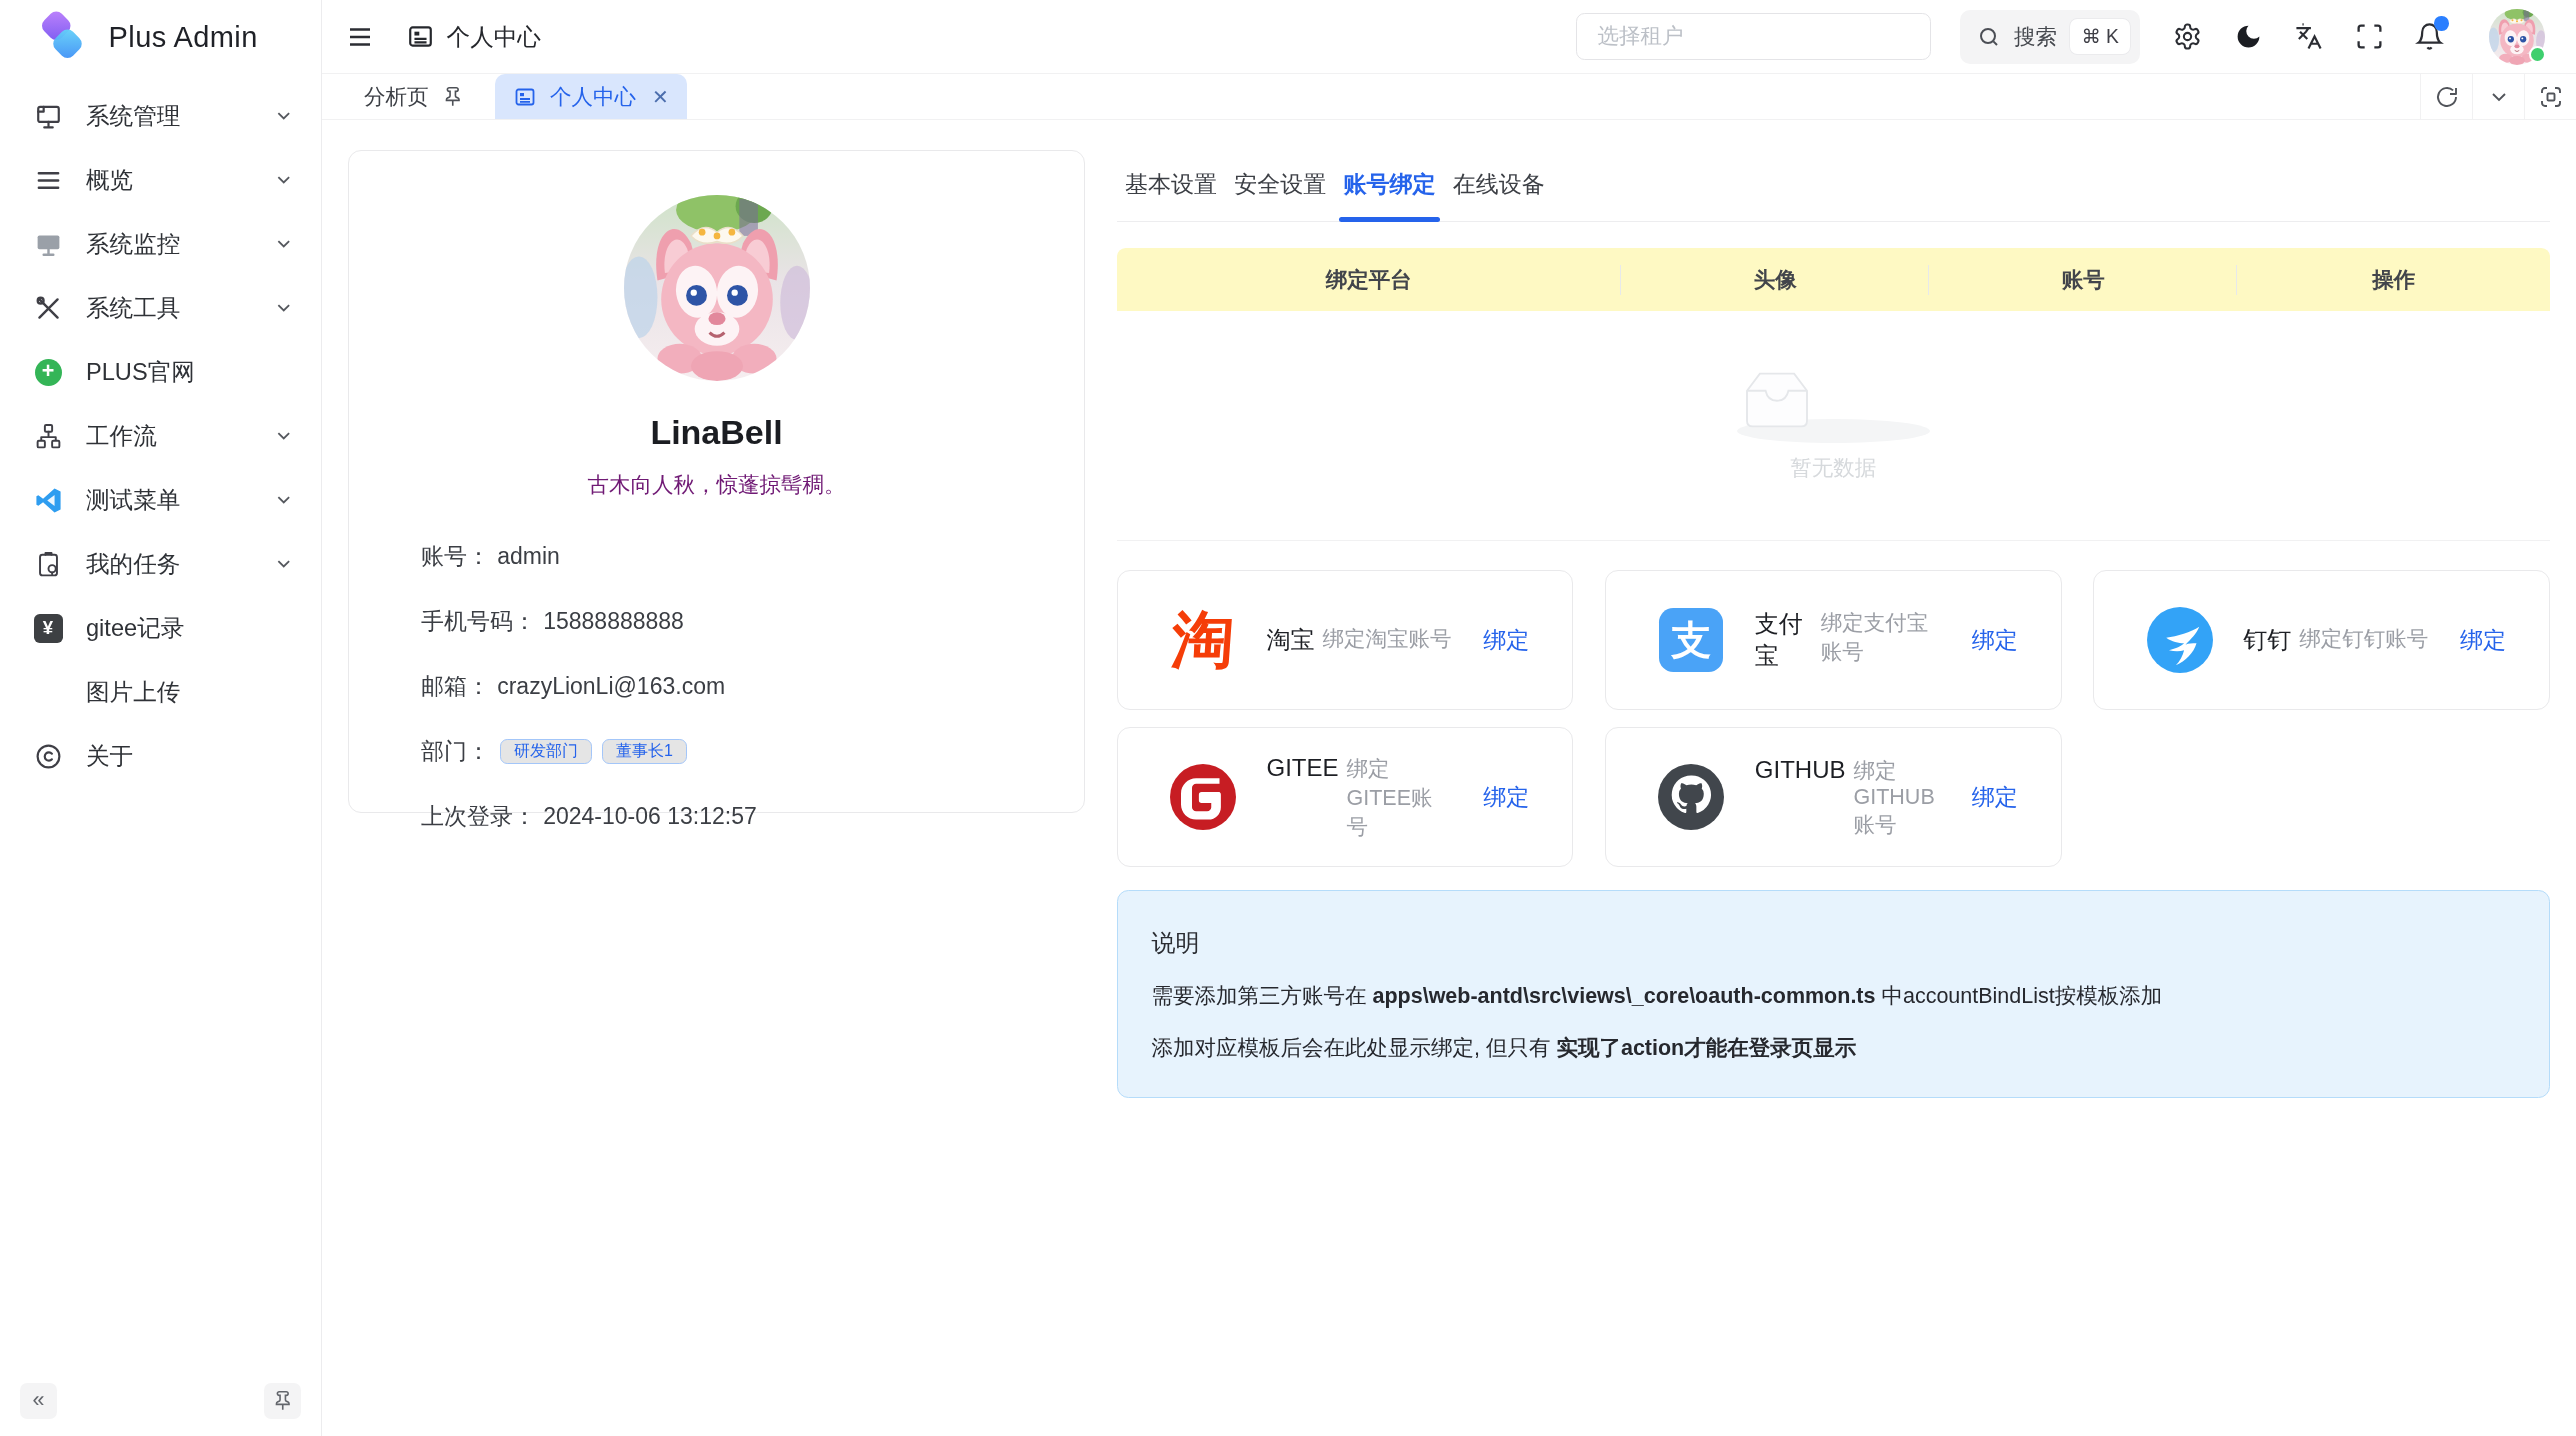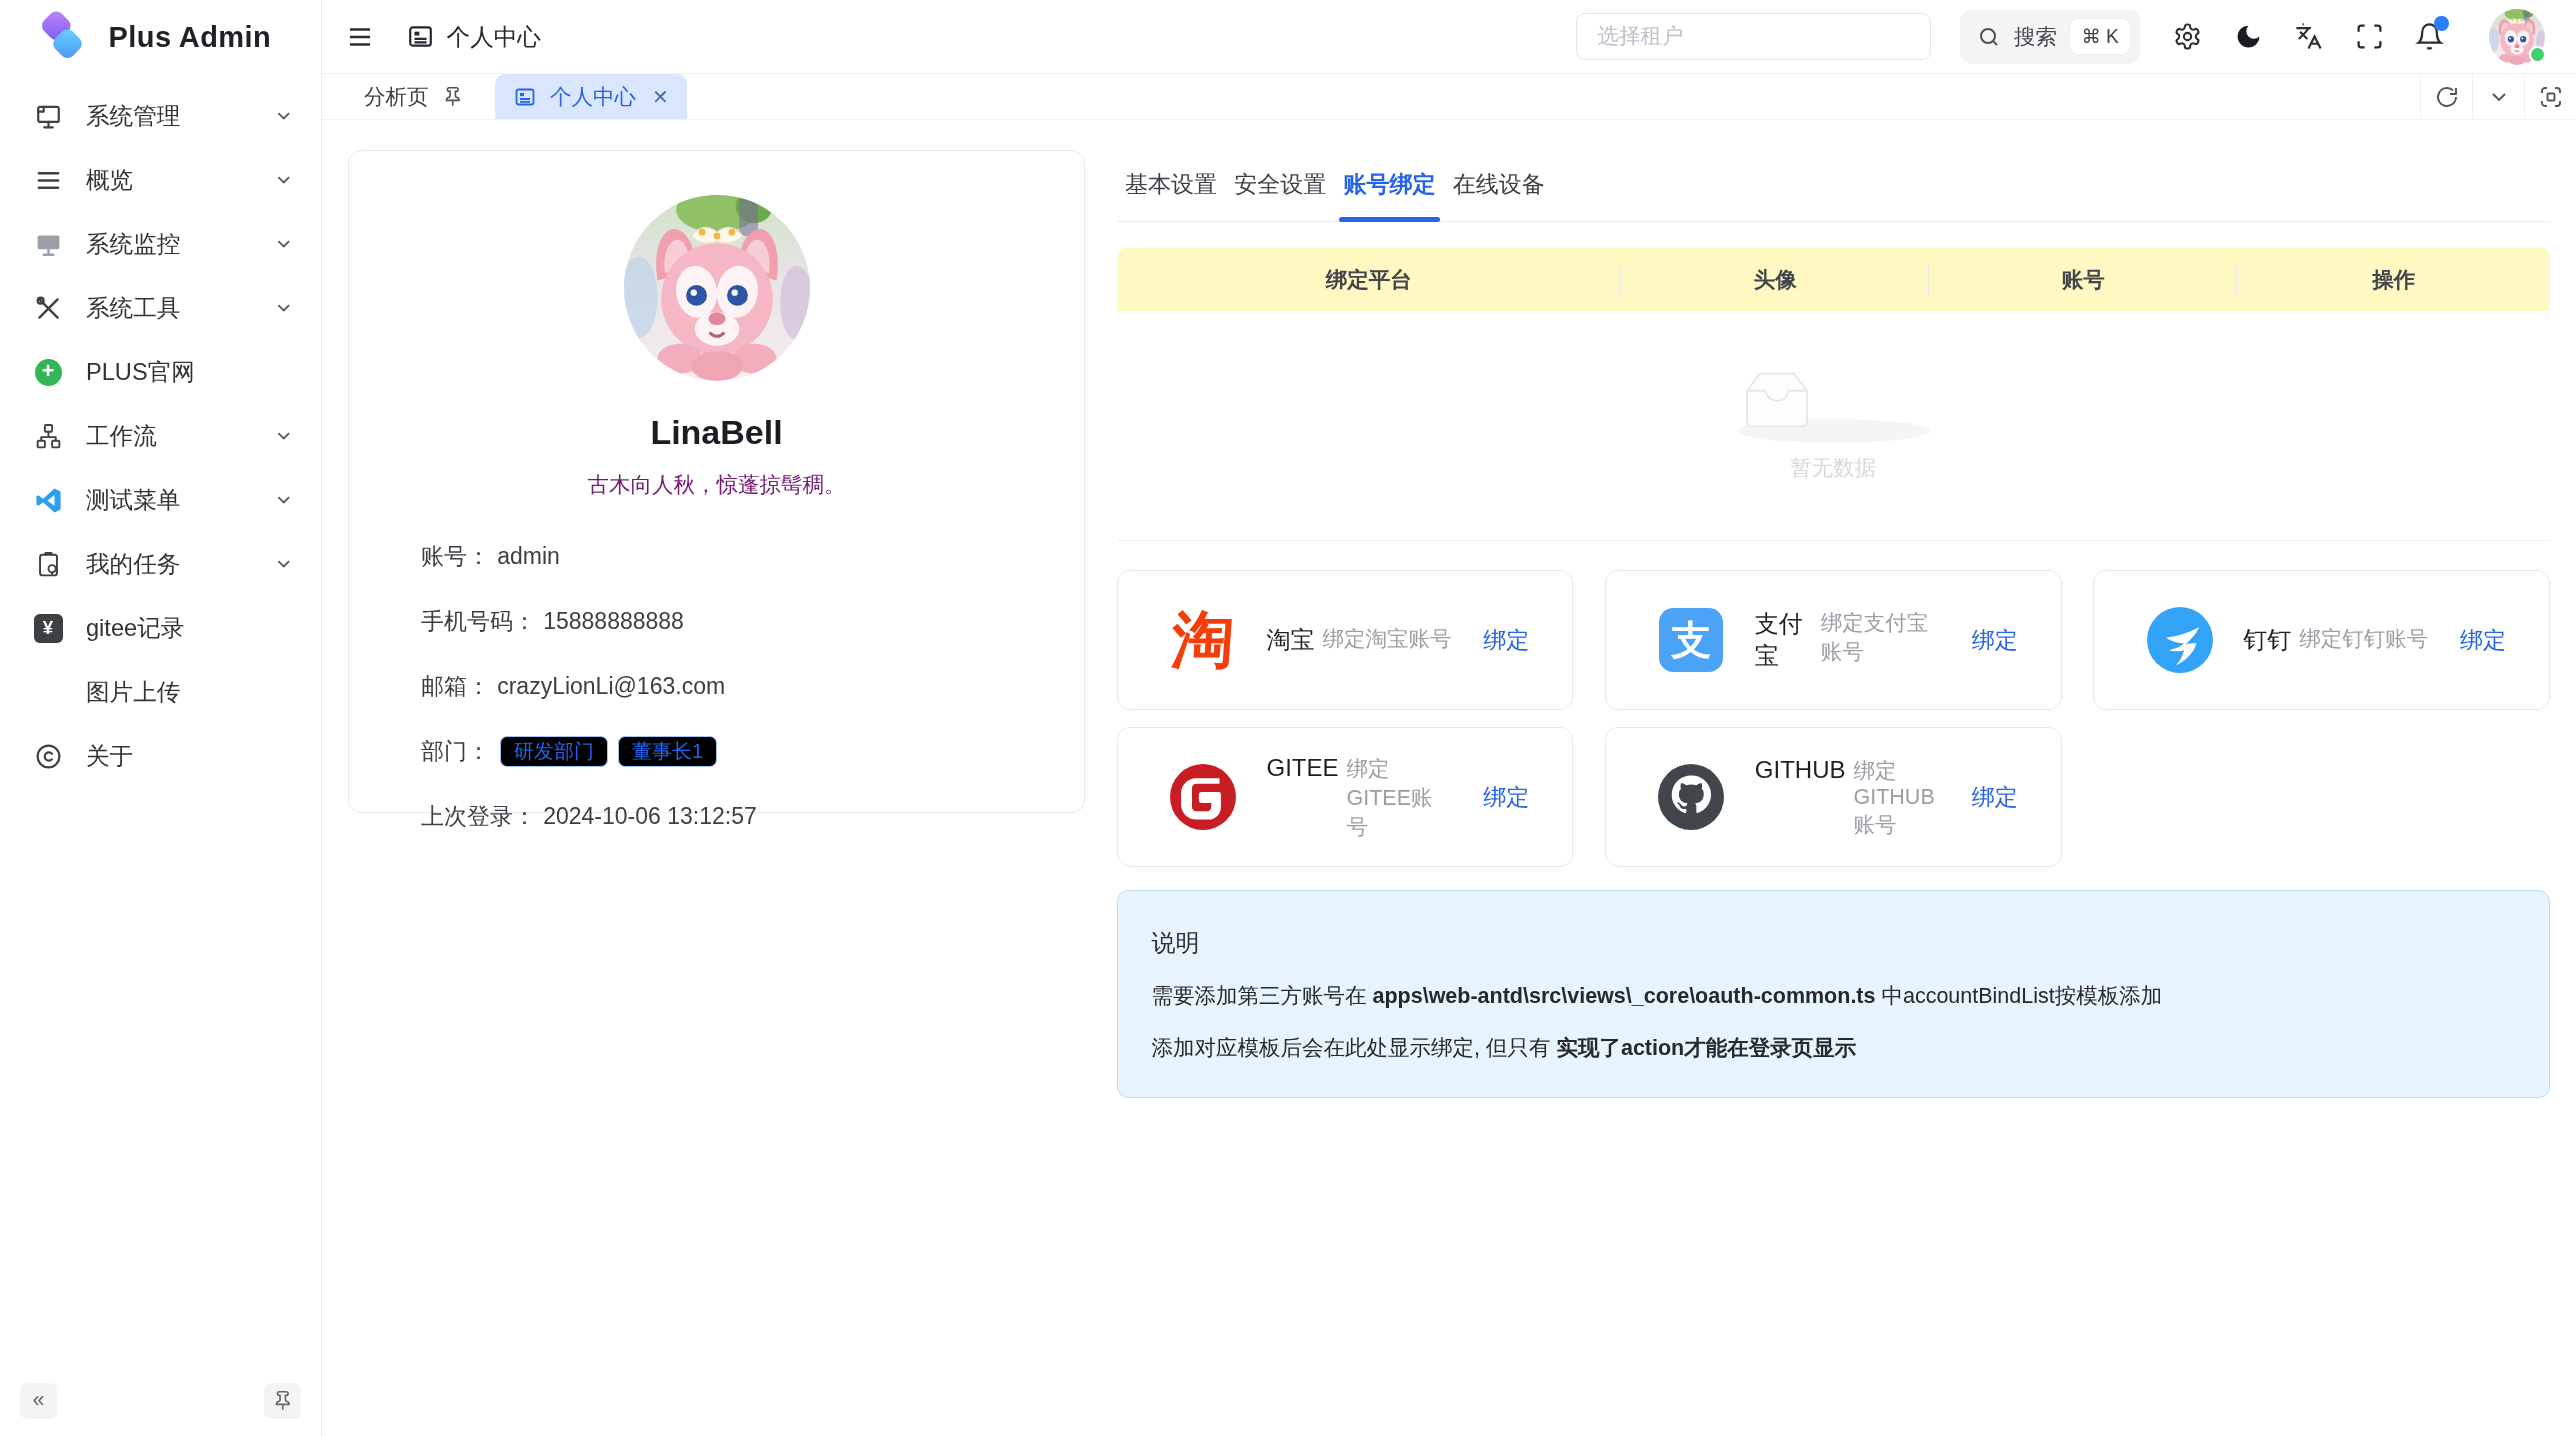--- a/index.html
+++ b/index.html
@@ -4,21 +4,21 @@
 <style>
   * { margin:0; padding:0; box-sizing:border-box; }
   html,body { width:2576px; height:1437px; overflow:hidden; background:#fff;
     font-family:"Liberation Sans","DejaVu Sans",sans-serif; color:#27272a; }
   .app { display:flex; width:2576px; height:1437px; }
 
   
   .sidebar { width:322px; flex:0 0 322px; height:100%; border-right:0.7px solid #ececee; position:relative; background:#fff; }
   .logo-row { height:74px; display:flex; align-items:center; gap:18.6px; padding-left:36px; }
   .logo-row svg { width:54px; height:54px; }
-  .brand-name { font-size:29px; font-weight:700; color:#1f2127; letter-spacing:0.4px; }
+  .brand-name { font-size:29px; font-weight:400; color:#1f2127; letter-spacing:0.4px; }
   .menu { padding-top:10px; }
   .menu-item { height:64px; display:flex; align-items:center; gap:23px; padding:0 27px 0 33px; font-size:23.6px; color:#2f3237; cursor:pointer; border-radius:10px; }
   .menu-item .mi-icon { width:30px; height:30px; flex:0 0 30px; display:flex; align-items:center; justify-content:center; color:#3f3f46; }
   .menu-item .mi-icon svg { width:29px; height:29px; }
   .mi-label { flex:1; white-space:nowrap; overflow:hidden; }
   .mi-chevron { width:21.5px; height:21.5px; color:#55585e; }
   .yen-badge { width:29px; height:29px; background:#3d4043; border-radius:5.7px; color:#fff; font-size:18.6px; font-weight:700; display:flex; align-items:center; justify-content:center; }
   .plus-badge { width:27px; height:27px; background:#34b557; border-radius:50%; color:#fff; font-size:21.5px; font-weight:700; display:flex; align-items:center; justify-content:center; line-height:1; }
   .sidebar-footer { position:absolute; bottom:0; left:0; right:0; height:73px; display:flex; align-items:center; justify-content:space-between; padding:0 20px; }
   .side-btn { width:37px; height:36px; background:#f4f4f5; border:none; border-radius:7.2px; color:#63666c; font-size:21.5px; display:flex; align-items:center; justify-content:center; cursor:pointer; }
@@ -65,21 +65,21 @@
 
   .profile-card { width:737px; flex:0 0 737px; height:663px; border:0.7px solid #e9e9eb; border-radius:13px; padding-top:44px; }
   .avatar-lg { width:186px; height:186px; border-radius:50%; overflow:hidden; margin:0 auto; }
   .avatar-lg svg { width:100%; height:100%; display:block; }
   .profile-name { text-align:center; font-size:34px; font-weight:700; color:#1b1d22; margin-top:31.5px; }
   .profile-motto { text-align:center; font-size:21.5px; color:#701a75; margin-top:18.6px; }
   .profile-fields { margin-top:42px; padding:0 72px; }
   .pf-row { display:flex; align-items:center; font-size:23px; color:#3b3e44; margin-bottom:34px; }
   .pf-label { white-space:nowrap; }
   .pf-value { margin-left:7.2px; }
-  .tag { display:inline-flex; align-items:center; border:1.4px solid #a3c6f9; background:#000000; color:#2563eb; border-radius:7.2px; padding:1px 13px; font-size:20px; margin-left:10px; }
+  .tag { display:inline-flex; align-items:center; border:1.4px solid #a3c6f9; background:#e5e5e5; color:#2563eb; border-radius:7.2px; padding:1px 13px; font-size:16px; margin-left:10px; }
 
   .panel { flex:1; min-width:0; padding-top:7.2px; }
   .panel-tabs { display:flex; border-bottom:1.4px solid #ededef; }
   .ptab { font-size:23px; color:#3c3f45; padding:11.4px 8.6px 21.5px; position:relative; cursor:pointer; }
   .ptab.active { color:#2563eb; font-weight:600; }
   .ptab.active::after { content:""; position:absolute; left:4.3px; right:4.3px; bottom:-1.4px; height:5px; border-radius:2.9px; background:#2563eb; }
 
   .bind-table { margin-top:26px; }
   .bt-head { display:flex; align-items:center; background:#fef9c3; border-radius:8.6px 8.6px 0 0; height:63px; }
   .bt-th { font-size:21.5px; font-weight:600; color:#42454b; text-align:center; position:relative; }

